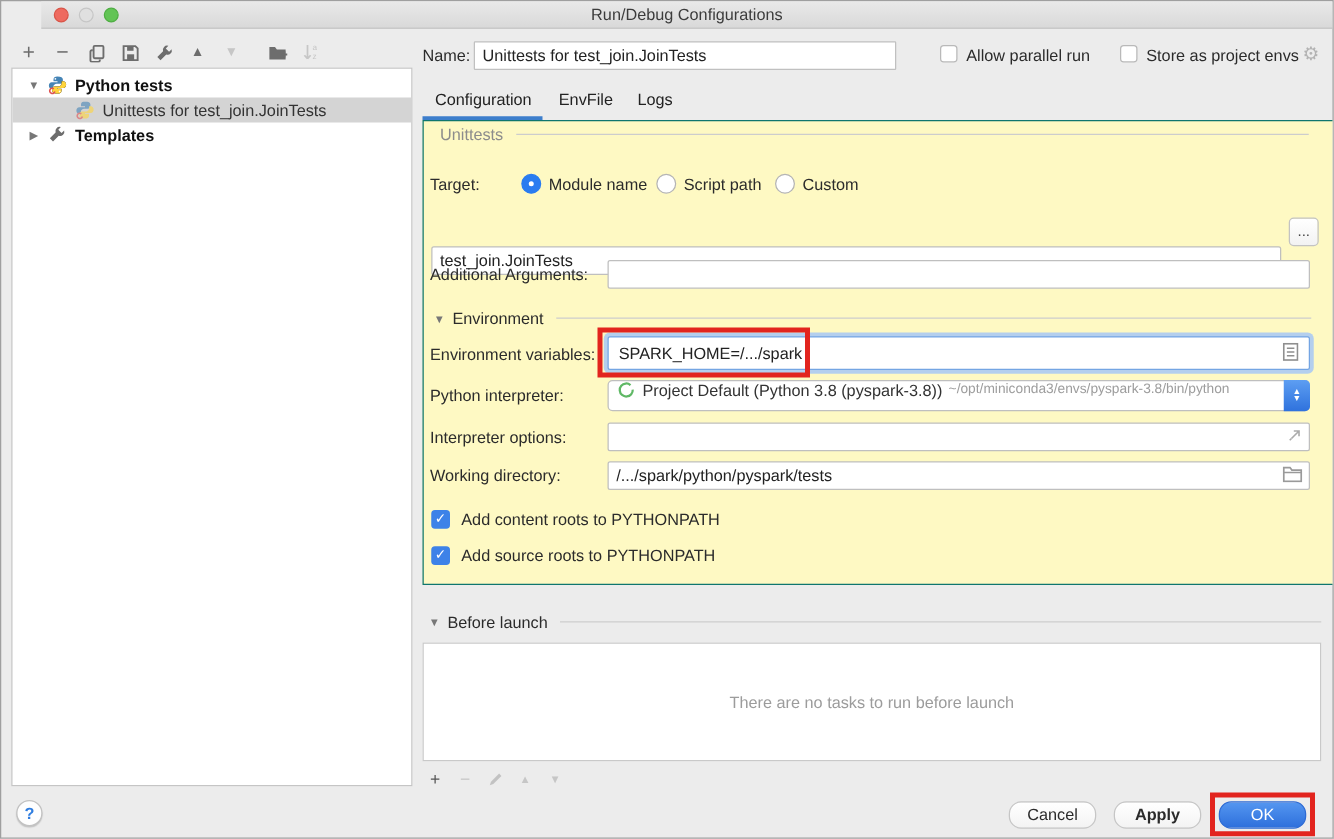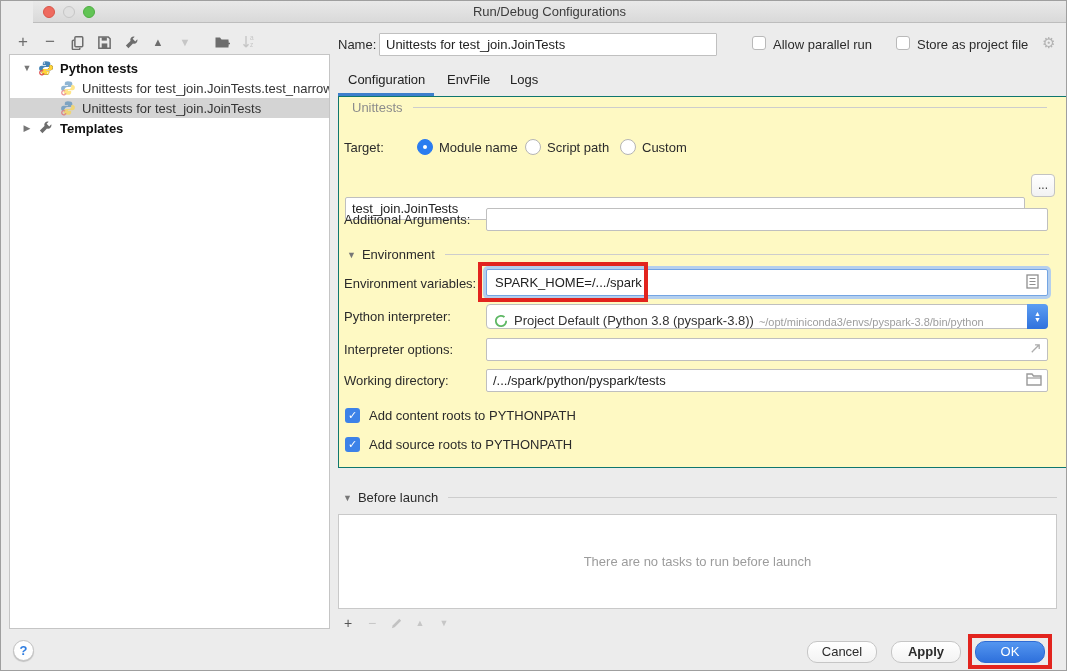--- a/index.html
+++ b/index.html
@@ -80,21 +80,21 @@
   .field-icon { position:absolute; }
 
   .env-field { position:absolute; left:147px; top:172px; width:562px; height:27px;
     background:#fff; border:1px solid #74a5e3; border-radius:2px;
     box-shadow:0 0 0 3px #b4cfee; display:flex; align-items:center; padding:0 8px;
     font-size:13px; color:#222; }
   .env-field .paste-ic { margin-left:auto; }
 
   .combo { position:absolute; left:147px; top:207px; width:562px; height:25px;
     background:#fff; border:1px solid #bfbfbf; border-radius:4px; display:flex;
-    align-items:flex-end; padding:0 24px 0 7px; overflow:hidden; white-space:nowrap; }
+    align-items:flex-start; padding:0 24px 0 7px; overflow:hidden; white-space:nowrap; }
   .combo .c-main { color:#333; margin-left:6px; }
   .combo .c-path { color:#9d9d9d; font-size:11px; margin-left:5px; }
   .stepper { position:absolute; left:688px; top:207px; width:21px; height:25px;
     background:linear-gradient(#5d9ef2,#2f72dd); border-radius:0 4px 4px 0;
     display:flex; flex-direction:column; align-items:center; justify-content:center;
     color:#fff; font-size:7px; line-height:6px; }
 
   .check-row { position:absolute; display:flex; align-items:center; }
   .check-row .cb { width:15px; height:15px; background:#3d82e8; border-radius:3px;
     color:#fff; font-size:11px; line-height:15px; text-align:center; margin-right:9px; flex:none; }
@@ -178,30 +178,20 @@
             <path fill="#4584b6" d="M7.9 1.2c-2.1 0-3.1.9-3.1 2.3v1.5h3.2v.7H3.4C2 5.7 1.1 6.8 1.1 8.4c0 1.7 1 2.7 2.3 2.7h1.3V9.3c0-1.3 1.2-2.4 2.6-2.4h3c1.1 0 2-.9 2-2.1V3.5c0-1.4-1.4-2.3-4.4-2.3z"></path>
             <circle cx="6.3" cy="3" r=".7" fill="#fff"></circle>
             <path fill="#ffd festival43b" d="M8.1 14.8c2.1 0 3.1-.9 3.1-2.3V11H8v-.7h4.6c1.4 0 2.3-1.1 2.3-2.7 0-1.7-1-2.7-2.3-2.7h-1.3v1.8c0 1.3-1.2 2.4-2.6 2.4h-3c-1.1 0-2 .9-2 2.1v1.3c0 1.4 1.4 2.3 4.4 2.3z"></path>
             <path fill="#ffd43b" d="M8.1 14.8c2.1 0 3.1-.9 3.1-2.3V11H8v-.7h4.6c1.4 0 2.3-1.1 2.3-2.7 0-1.7-1-2.7-2.3-2.7h-1.3v1.8c0 1.3-1.2 2.4-2.6 2.4h-3c-1.1 0-2 .9-2 2.1v1.3c0 1.4 1.4 2.3 4.4 2.3z"></path>
             <circle cx="9.7" cy="13" r=".7" fill="#fff"></circle>
             <path d="M5.9 13.2a2.1 2.1 0 1 1-.8-2.2" stroke="#e05353" stroke-width="1.3" fill="none"></path>
           </svg>
       </span>
       <span class="lbl bold">Python tests</span>
     </div>
-    <div class="tree-row child">
-      <span class="t-icon faded">
-        <svg width="16" height="16" viewBox="0 0 16 16">
-            <path fill="#4584b6" d="M7.9 1.2c-2.1 0-3.1.9-3.1 2.3v1.5h3.2v.7H3.4C2 5.7 1.1 6.8 1.1 8.4c0 1.7 1 2.7 2.3 2.7h1.3V9.3c0-1.3 1.2-2.4 2.6-2.4h3c1.1 0 2-.9 2-2.1V3.5c0-1.4-1.4-2.3-4.4-2.3z"></path>
-            <path fill="#ffd43b" d="M8.1 14.8c2.1 0 3.1-.9 3.1-2.3V11H8v-.7h4.6c1.4 0 2.3-1.1 2.3-2.7 0-1.7-1-2.7-2.3-2.7h-1.3v1.8c0 1.3-1.2 2.4-2.6 2.4h-3c-1.1 0-2 .9-2 2.1v1.3c0 1.4 1.4 2.3 4.4 2.3z"></path>
-            <path d="M5.9 13.2a2.1 2.1 0 1 1-.8-2.2" stroke="#e05353" stroke-width="1.3" fill="none"></path>
-          </svg>
-      </span>
-      <span class="lbl">Unittests for test_join.JoinTests.test_narrow</span>
-    </div>
     <div class="tree-row child selected">
       <span class="t-icon faded">
         <svg width="16" height="16" viewBox="0 0 16 16">
             <path fill="#4584b6" d="M7.9 1.2c-2.1 0-3.1.9-3.1 2.3v1.5h3.2v.7H3.4C2 5.7 1.1 6.8 1.1 8.4c0 1.7 1 2.7 2.3 2.7h1.3V9.3c0-1.3 1.2-2.4 2.6-2.4h3c1.1 0 2-.9 2-2.1V3.5c0-1.4-1.4-2.3-4.4-2.3z"></path>
             <path fill="#ffd43b" d="M8.1 14.8c2.1 0 3.1-.9 3.1-2.3V11H8v-.7h4.6c1.4 0 2.3-1.1 2.3-2.7 0-1.7-1-2.7-2.3-2.7h-1.3v1.8c0 1.3-1.2 2.4-2.6 2.4h-3c-1.1 0-2 .9-2 2.1v1.3c0 1.4 1.4 2.3 4.4 2.3z"></path>
             <path d="M5.9 13.2a2.1 2.1 0 1 1-.8-2.2" stroke="#e05353" stroke-width="1.3" fill="none"></path>
           </svg>
       </span>
       <span class="lbl">Unittests for test_join.JoinTests</span>
     </div>
@@ -216,21 +206,21 @@
     </div>
   </div>
 
   <div class="help-btn">?</div>
 
   <div class="f-label" style="left:337px; top:36px;">Name:</div>
   <input id="name-input" value="Unittests for test_join.JoinTests" style="">
   <div class="cbx" style="left:751px; top:35px;"></div>
   <div class="f-label" style="left:772px; top:36px;">Allow parallel run</div>
   <div class="cbx" style="left:895px; top:35px;"></div>
-  <div class="f-label" style="left:916px; top:36px;">Store as project file</div>
+  <div class="f-label" style="left:916px; top:36px;">Store as project envs</div>
   <div class="gear" style="left:1041px; top:33px;">⚙</div>
 
   <div class="tab" style="left:347px;">Configuration</div>
   <div class="tab" style="left:446px;">EnvFile</div>
   <div class="tab" style="left:509px;">Logs</div>
   <div class="tab-underline"></div>
 
   <div class="main-panel">
 
     <div class="sect-head" style="left:13px; top:3px; width:695px;">

